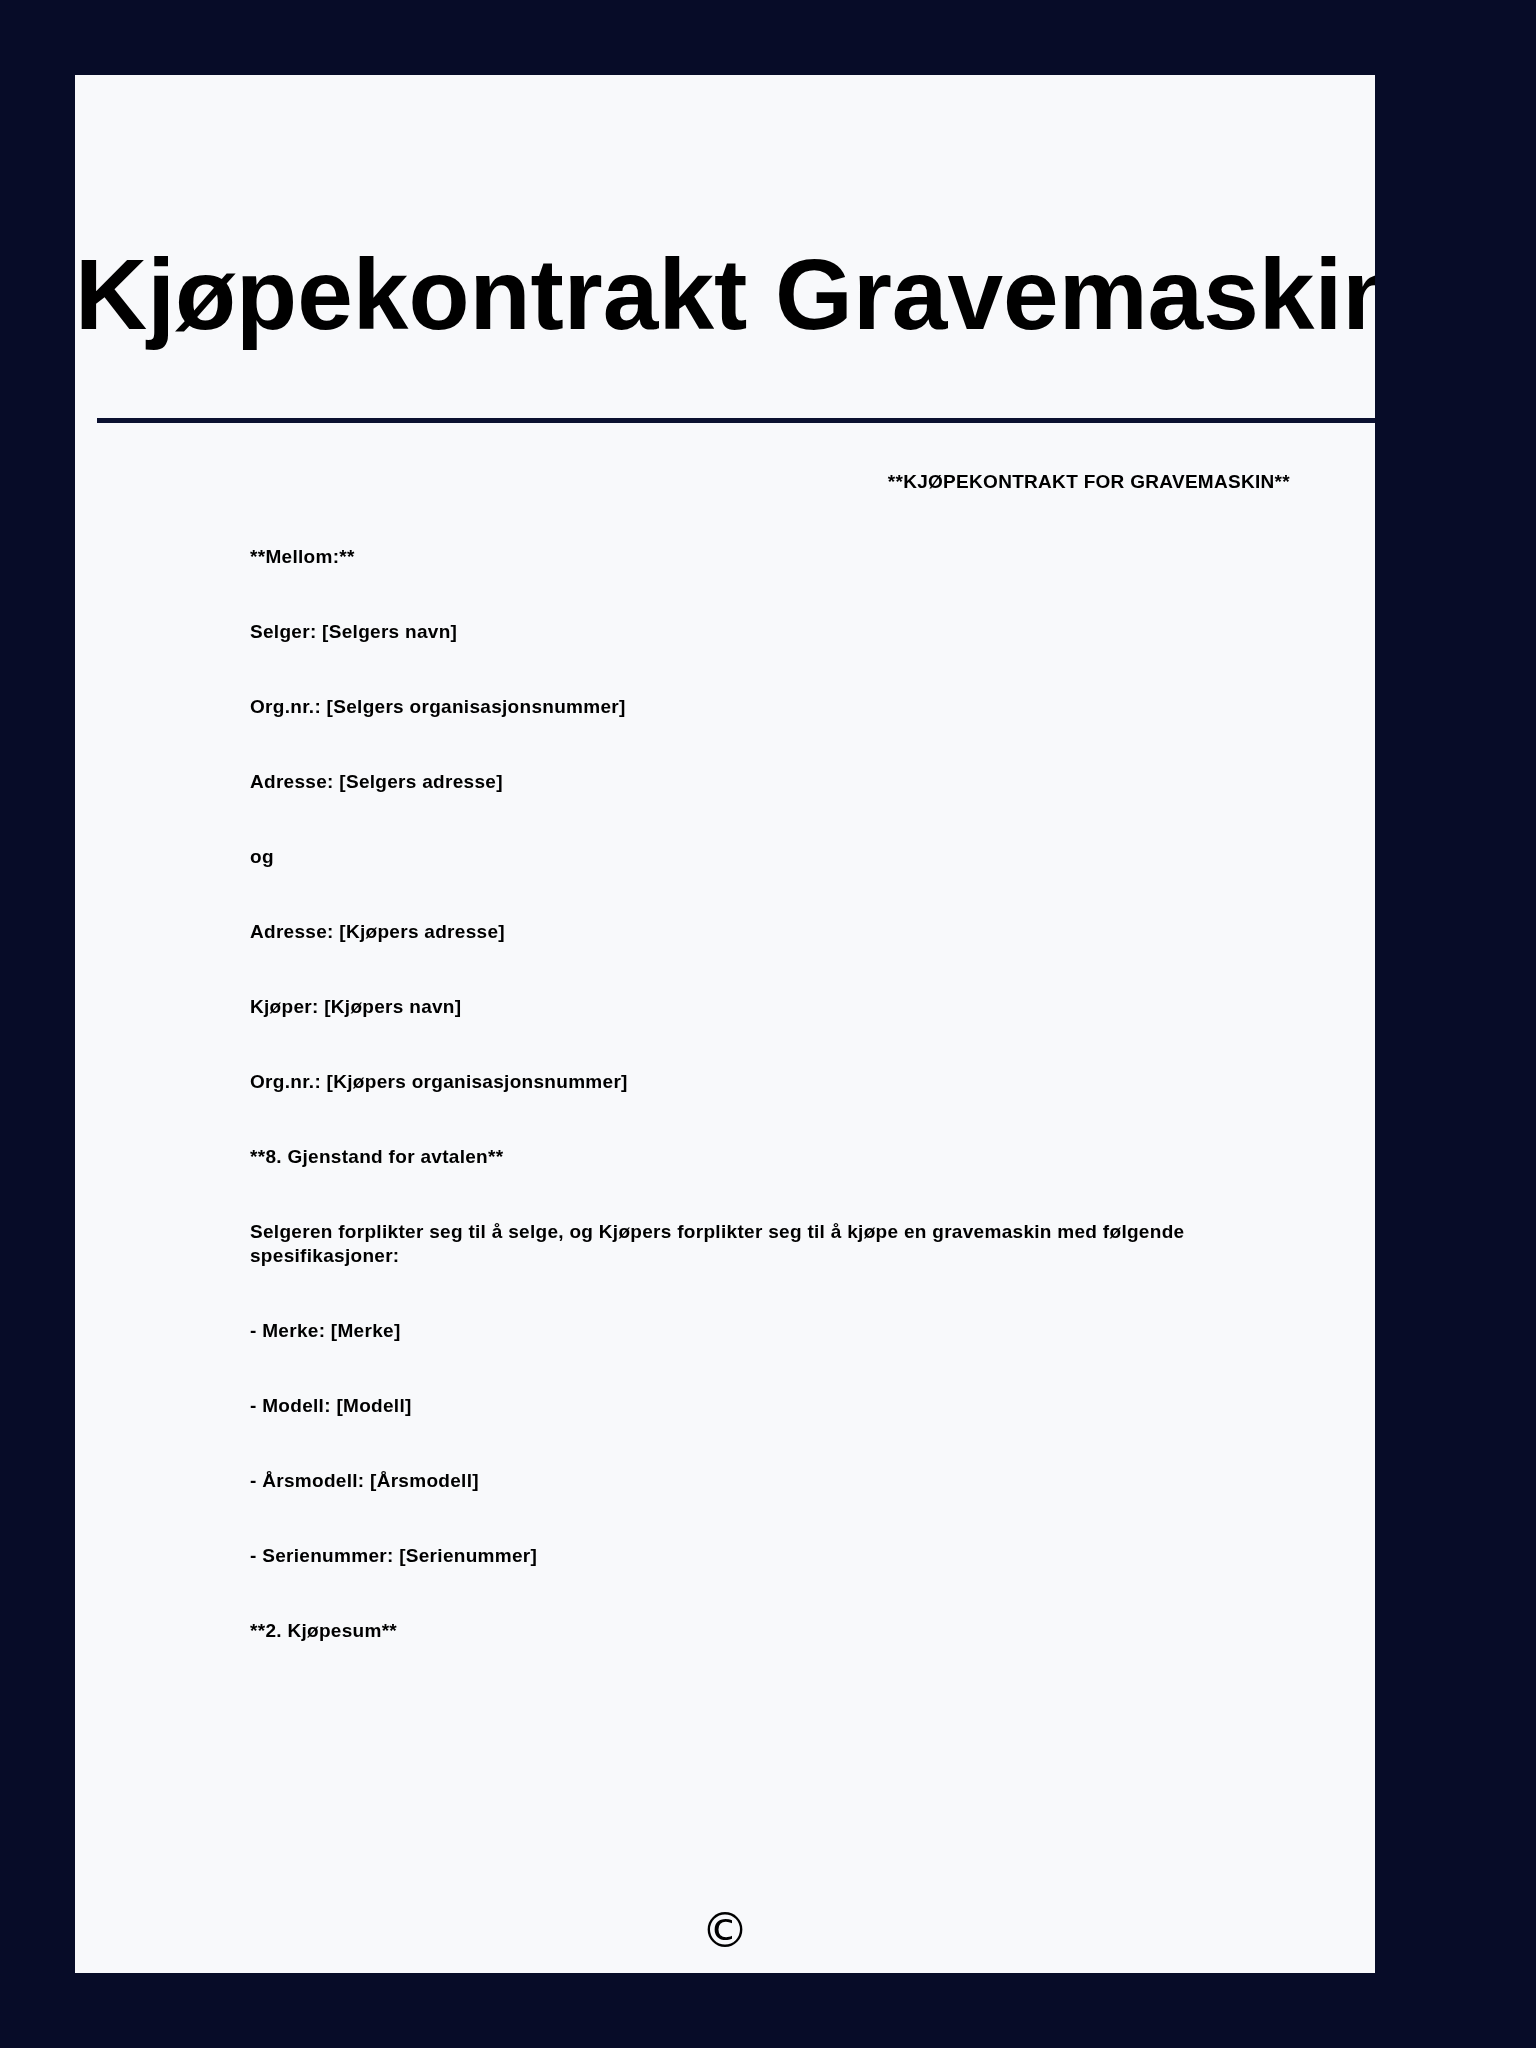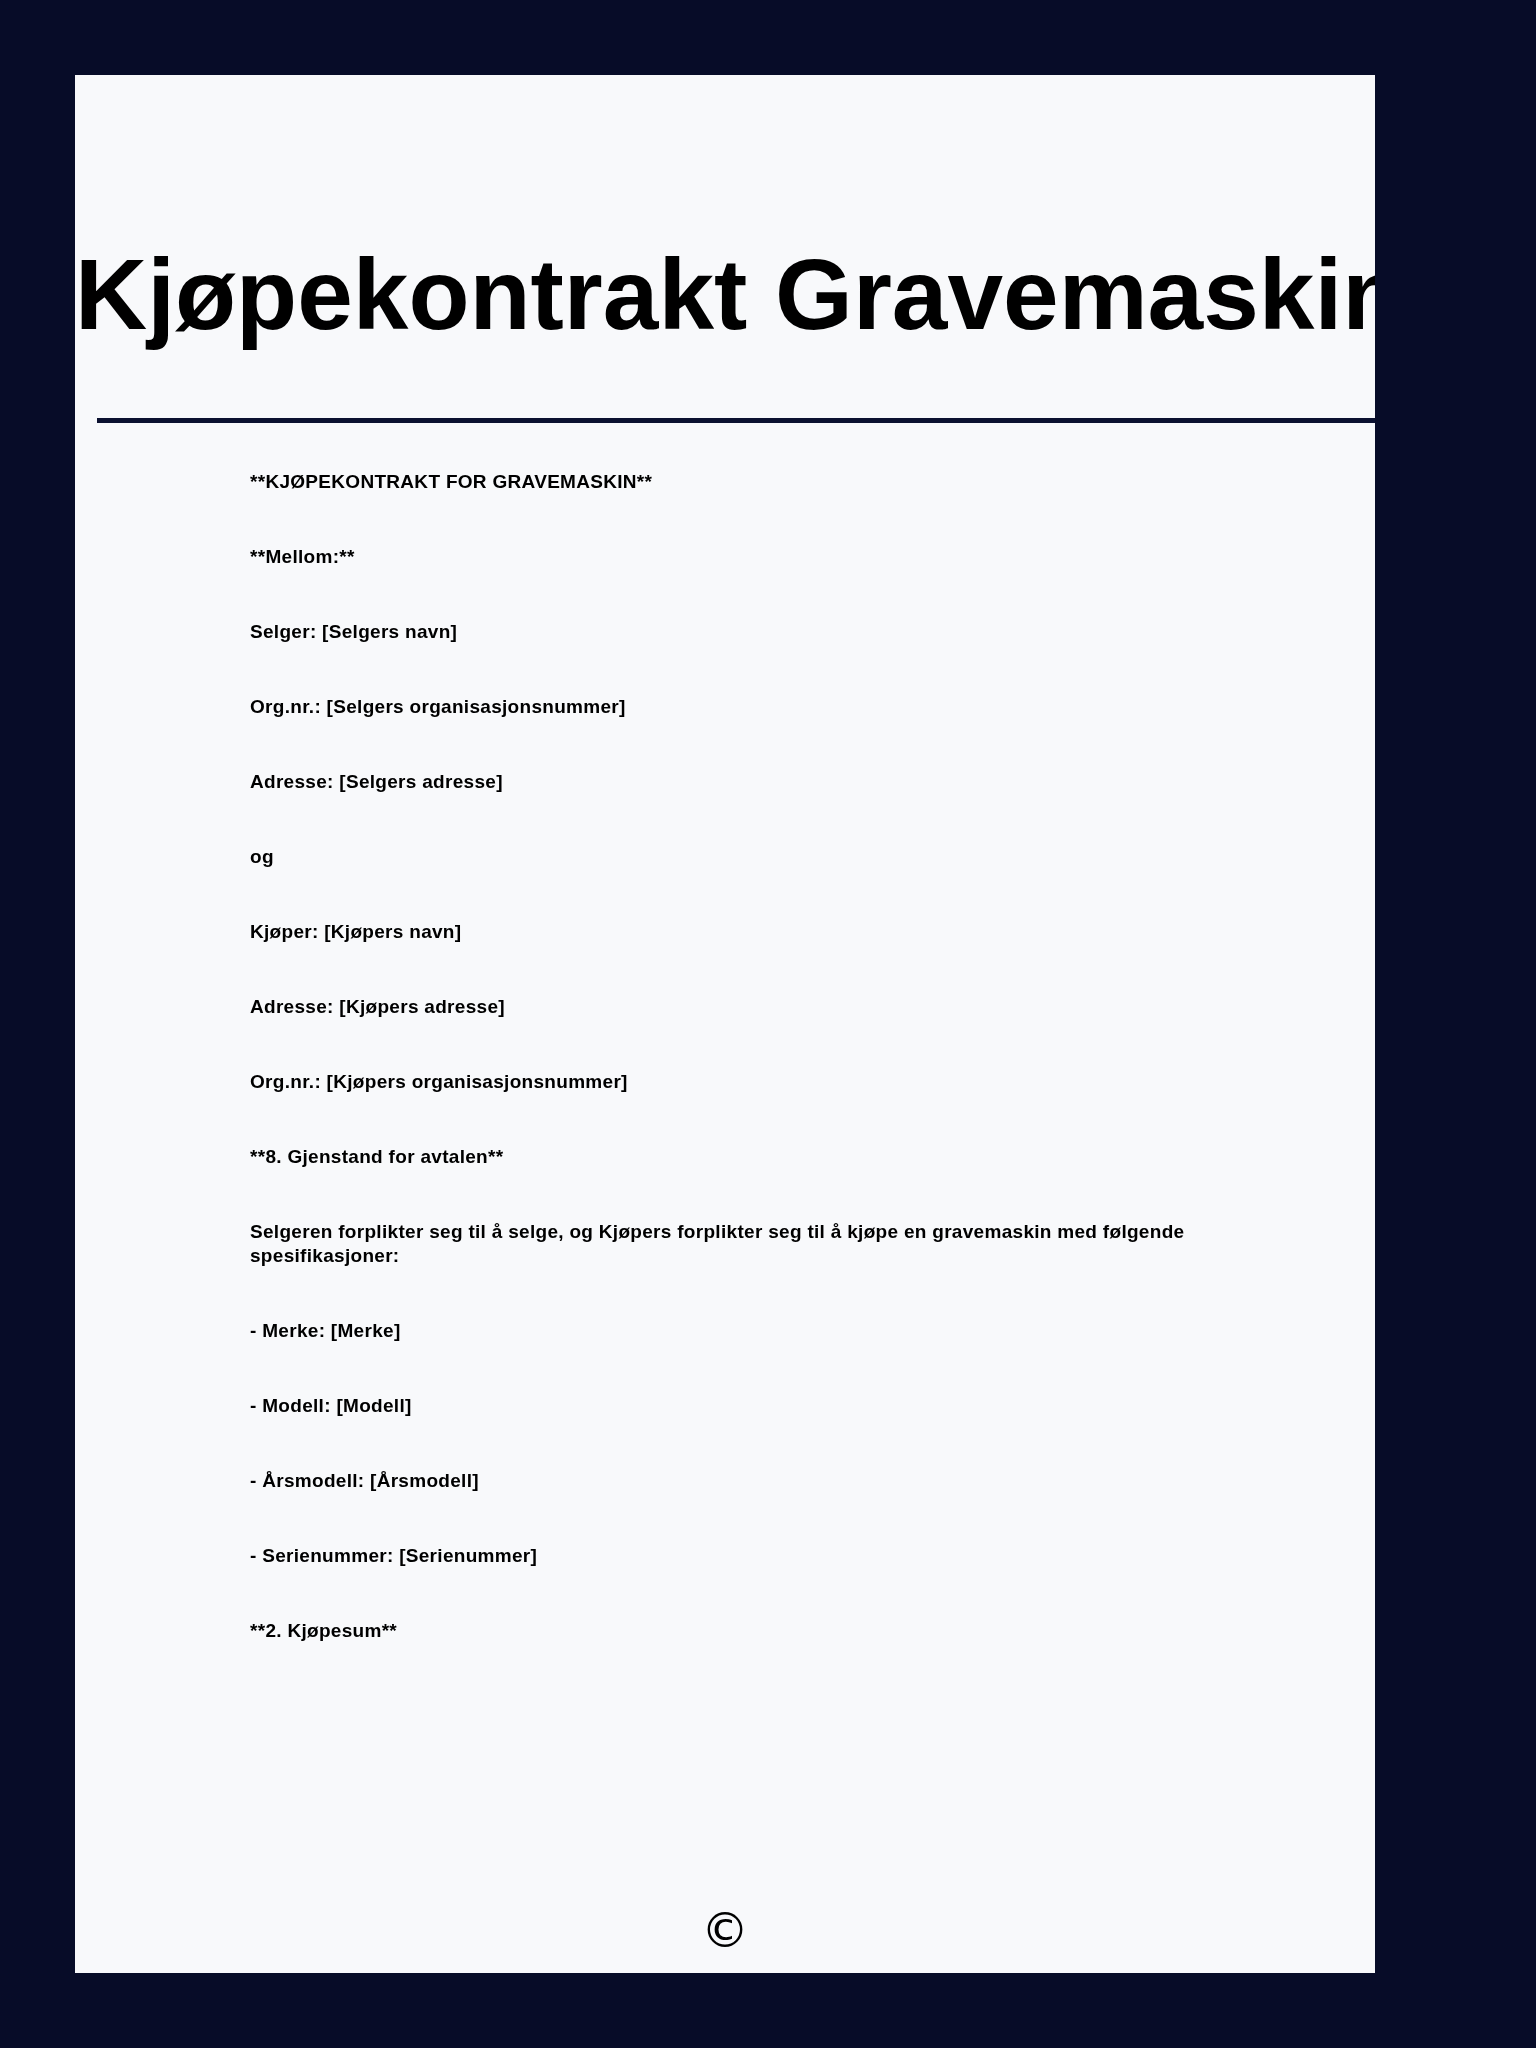--- a/index.html
+++ b/index.html
@@ -57,20 +57,21 @@
     letter-spacing: 0.3px;
   }
   .content p {
     margin: 0 0 51px 0;
   }
   .content p.gap {
     margin-top: 44px;
   }
   .content p.first {
     margin-top: 0;
+    text-align: right;
   }
   .copyright {
     position: absolute;
     left: 0;
     width: 100%;
     top: 1829px;
     text-align: center;
     font-size: 48px;
     line-height: 52px;
     color: #000000;
@@ -88,22 +89,22 @@
 
   <div class="content">
     <p class="first">**KJØPEKONTRAKT FOR GRAVEMASKIN**</p>
 
     <p class="gap">**Mellom:**</p>
     <p>Selger: [Selgers navn]</p>
     <p>Org.nr.: [Selgers organisasjonsnummer]</p>
     <p>Adresse: [Selgers adresse]</p>
 
     <p class="gap">og</p>
+    <p>Adresse: [Kjøpers adresse]</p>
     <p>Kjøper: [Kjøpers navn]</p>
-    <p>Adresse: [Kjøpers adresse]</p>
     <p>Org.nr.: [Kjøpers organisasjonsnummer]</p>
 
     <p class="gap">**8. Gjenstand for avtalen**</p>
     <p>Selgeren forplikter seg til å selge, og Kjøpers forplikter seg til å kjøpe en gravemaskin med følgende spesifikasjoner:</p>
     <p>- Merke: [Merke]</p>
     <p>- Modell: [Modell]</p>
     <p>- Årsmodell: [Årsmodell]</p>
     <p>- Serienummer: [Serienummer]</p>
 
     <p class="gap">**2. Kjøpesum**</p>

